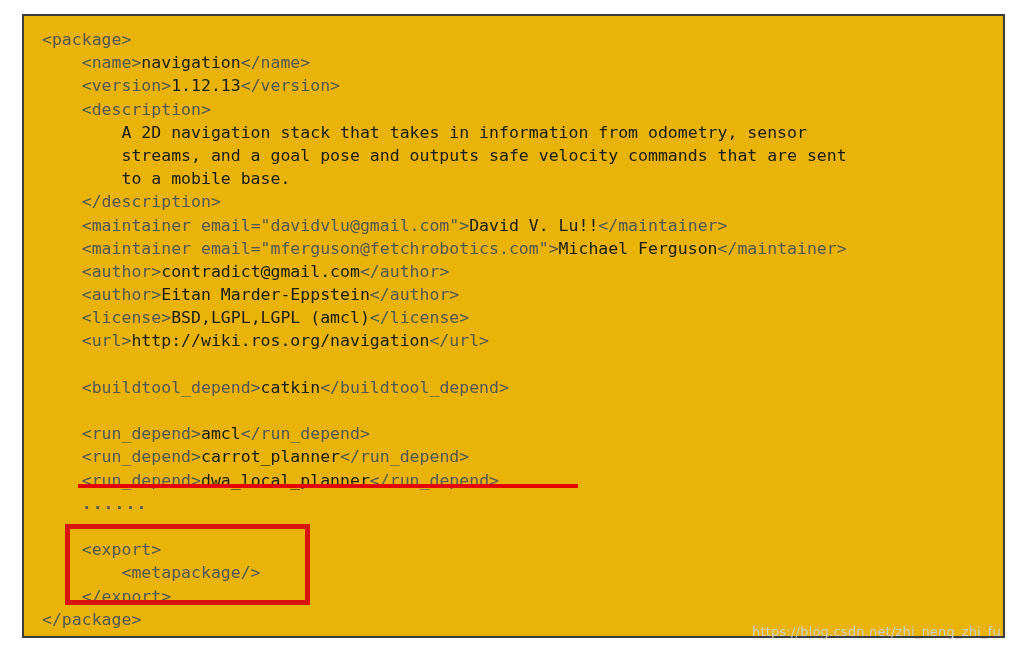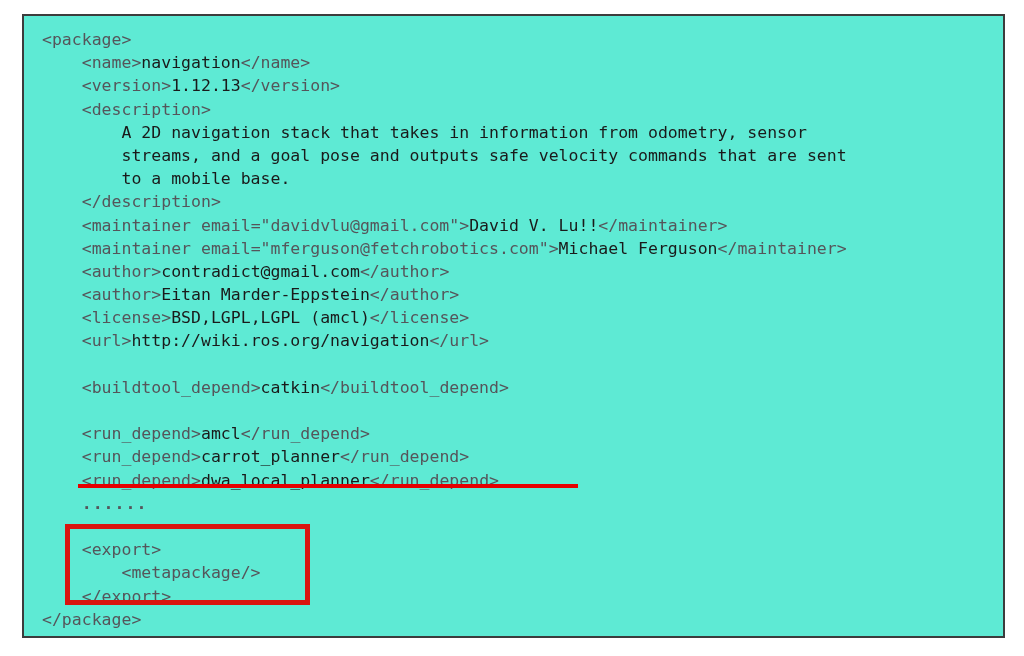--- a/index.html
+++ b/index.html
@@ -21,21 +21,21 @@
 
   
   #code-frame {
     position: absolute;
     left: 22px;
     top: 14px;
     width: 983px;
     height: 624px;
     box-sizing: border-box;
     border: 2px solid #3c3c3c;
-    background: #5eead4;
+    background: #eab308;
   }
 
   #code-listing {
     position: absolute;
     left: 18px;
     top: 12px;
     right: 2px;
     font-size: 16.5px;
     line-height: 23.2px;
     white-space: pre;
@@ -101,14 +101,15 @@
 <div id="screenshot">
 
   <div id="code-frame">
     <div id="code-listing"><span class="ln"><span class="tag">&lt;package&gt;</span></span><span class="ln"><span>    </span><span class="tag">&lt;name&gt;</span><span class="val">navigation</span><span class="tag">&lt;/name&gt;</span></span><span class="ln"><span>    </span><span class="tag">&lt;version&gt;</span><span class="val">1.12.13</span><span class="tag">&lt;/version&gt;</span></span><span class="ln"><span>    </span><span class="tag">&lt;description&gt;</span></span><span class="ln"><span>        </span><span class="val">A 2D navigation stack that takes in information from odometry, sensor</span></span><span class="ln"><span>        </span><span class="val">streams, and a goal pose and outputs safe velocity commands that are sent</span></span><span class="ln"><span>        </span><span class="val">to a mobile base.</span></span><span class="ln"><span>    </span><span class="tag">&lt;/description&gt;</span></span><span class="ln"><span>    </span><span class="tag">&lt;maintainer email="davidvlu@gmail.com"&gt;</span><span class="val">David V. Lu!!</span><span class="tag">&lt;/maintainer&gt;</span></span><span class="ln"><span>    </span><span class="tag">&lt;maintainer email="mferguson@fetchrobotics.com"&gt;</span><span class="val">Michael Ferguson</span><span class="tag">&lt;/maintainer&gt;</span></span><span class="ln"><span>    </span><span class="tag">&lt;author&gt;</span><span class="val">contradict@gmail.com</span><span class="tag">&lt;/author&gt;</span></span><span class="ln"><span>    </span><span class="tag">&lt;author&gt;</span><span class="val">Eitan Marder-Eppstein</span><span class="tag">&lt;/author&gt;</span></span><span class="ln"><span>    </span><span class="tag">&lt;license&gt;</span><span class="val">BSD,LGPL,LGPL (amcl)</span><span class="tag">&lt;/license&gt;</span></span><span class="ln"><span>    </span><span class="tag">&lt;url&gt;</span><span class="val">http://wiki.ros.org/navigation</span><span class="tag">&lt;/url&gt;</span></span><span class="ln blank">&nbsp;</span><span class="ln"><span>    </span><span class="tag">&lt;buildtool_depend&gt;</span><span class="val">catkin</span><span class="tag">&lt;/buildtool_depend&gt;</span></span><span class="ln blank">&nbsp;</span><span class="ln"><span>    </span><span class="tag">&lt;run_depend&gt;</span><span class="val">amcl</span><span class="tag">&lt;/run_depend&gt;</span></span><span class="ln"><span>    </span><span class="tag">&lt;run_depend&gt;</span><span class="val">carrot_planner</span><span class="tag">&lt;/run_depend&gt;</span></span><span class="ln"><span>    </span><span class="tag">&lt;run_depend&gt;</span><span class="val">dwa_local_planner</span><span class="tag">&lt;/run_depend&gt;</span></span><span class="ln"><span>    </span><span class="dots">......</span></span><span class="ln blank">&nbsp;</span><span class="ln"><span>    </span><span class="tag">&lt;export&gt;</span></span><span class="ln"><span>        </span><span class="tag">&lt;metapackage/&gt;</span></span><span class="ln"><span>    </span><span class="tag">&lt;/export&gt;</span></span><span class="ln"><span class="tag">&lt;/package&gt;</span></span></div>
   </div>
 
   <div id="annotation-underline"></div>
 
   <div id="annotation-box"></div>
 
+  <div id="watermark">https://blog.csdn.net/zhi_neng_zhi_fu</div>
 
 </div>
 
 </body></html>

